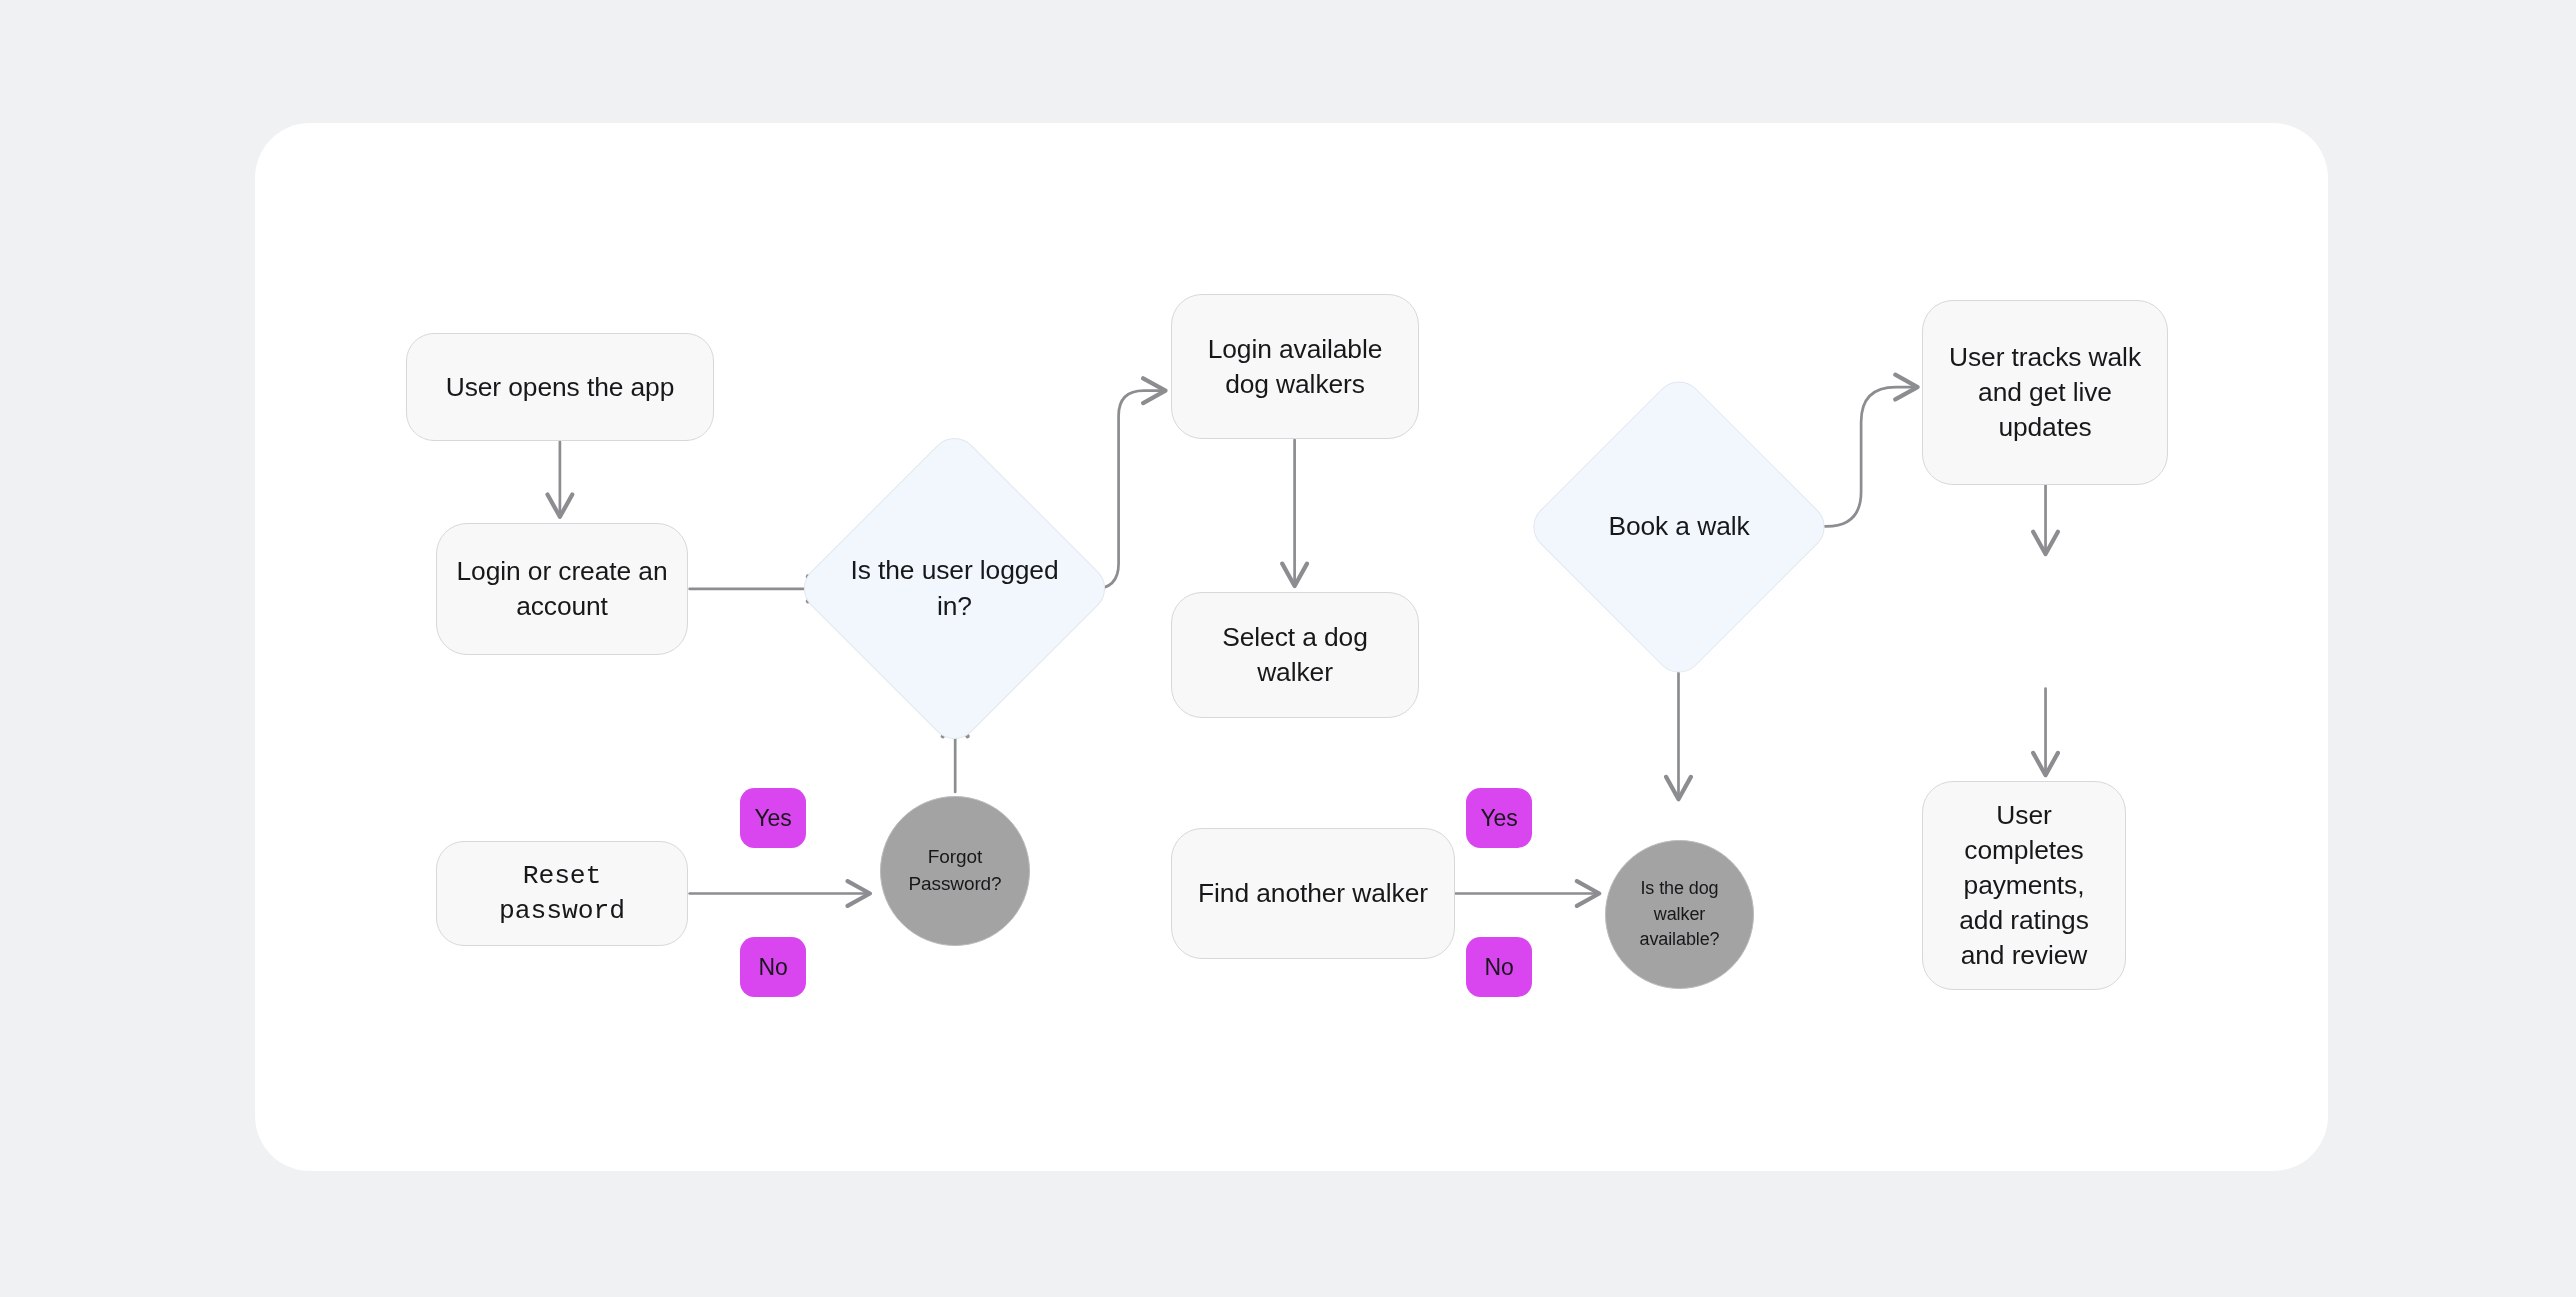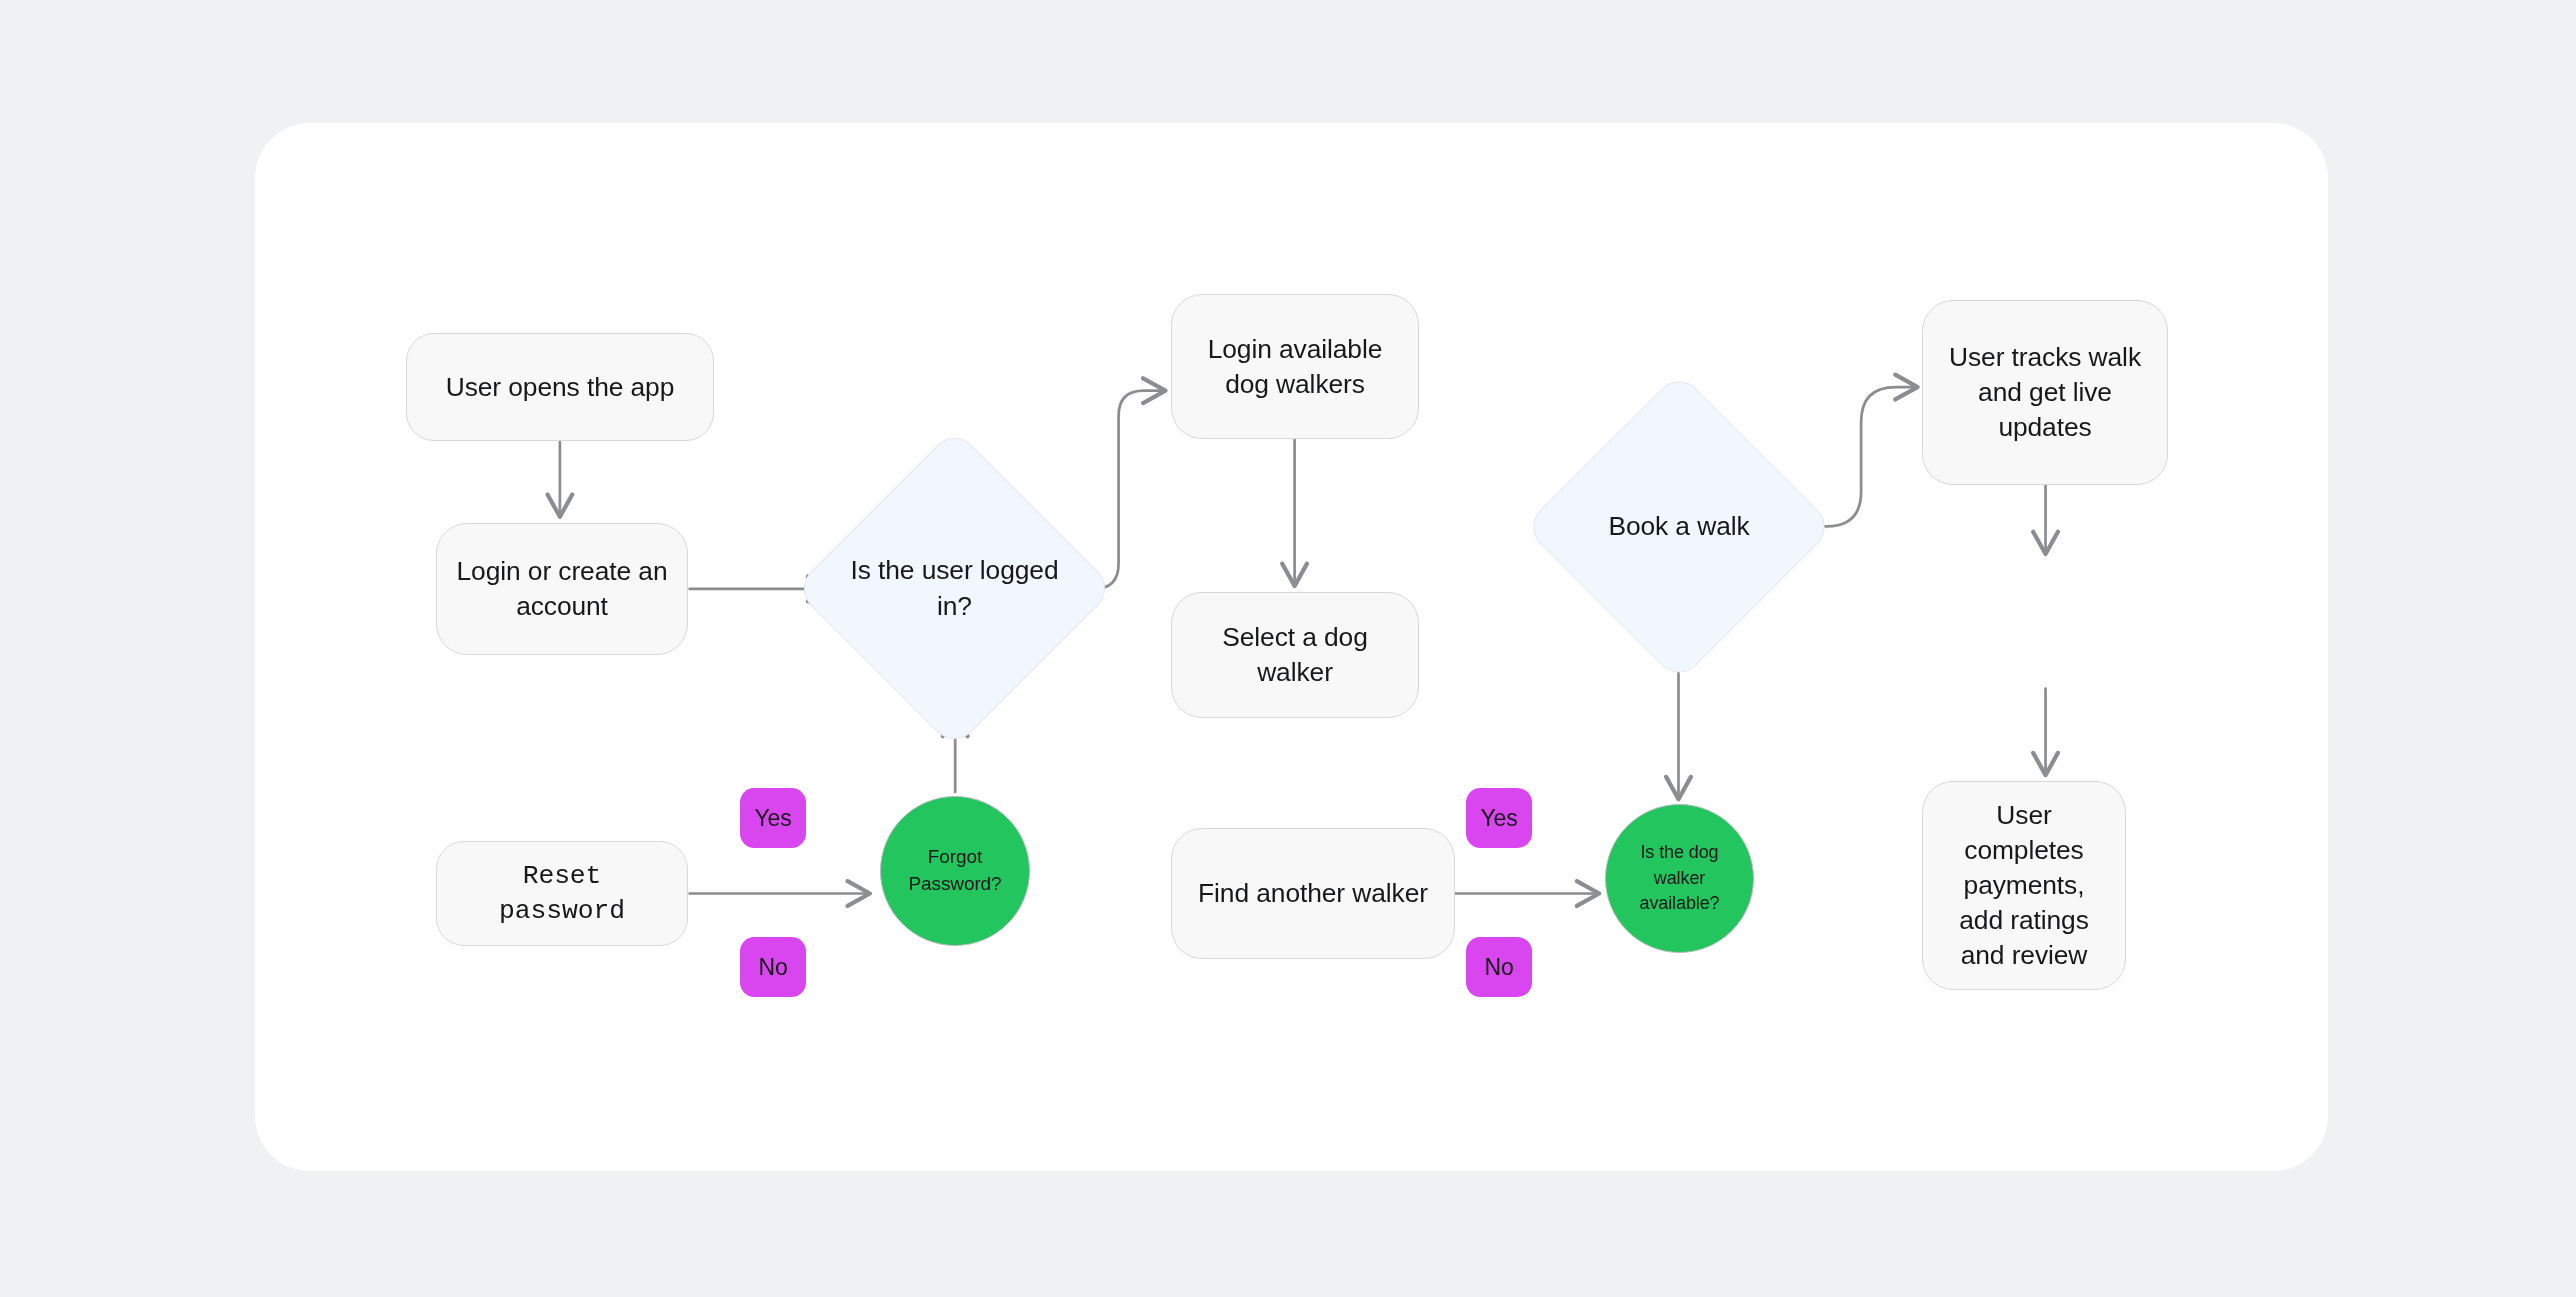--- a/index.html
+++ b/index.html
@@ -50,21 +50,21 @@
   .proc {
     background: #f8f8f8;
     border: 1.8px solid #d6d8db;
     border-radius: 28px;
     font-size: 26.4px;
     padding: 0 15.6px;
   }
   .proc.tall { border-radius: 31px; }
 
   .circ {
-    background: #22c55e;
+    background: #a3a3a3;
     border: 1.8px solid #b9bbbe;
     border-radius: 50%;
     font-size: 19px;
     line-height: 1.42;
     padding: 0 10.8px;
   }
   .circ.small { font-size: 18px; }
 
   .diamond-wrap {
     position: absolute;
@@ -187,21 +187,21 @@
     <span>Find another walker</span>
   </div>
 
   <div class="badge" style="left:1466px; top:788px; width:66px; height:60px;">
     <span>Yes</span>
   </div>
   <div class="badge" style="left:1466px; top:937px; width:66px; height:60px;">
     <span>No</span>
   </div>
 
-  <div class="node circ small" style="left:1605px; top:804px; width:149px; height:149px;">
+  <div class="node circ small" style="left:1605px; top:840px; width:149px; height:149px;">
     <span>Is the dog walker available?</span>
   </div>
 
   <div class="diamond-wrap" style="left:1569px; top:417px; width:220px; height:220px;">
     <div class="diamond-shape"></div>
     <div class="diamond-label">Book a walk</div>
   </div>
 
   <div class="node proc tall" style="left:1922px; top:300px; width:246px; height:185px;">
     <span>User tracks walk and get live updates</span>

